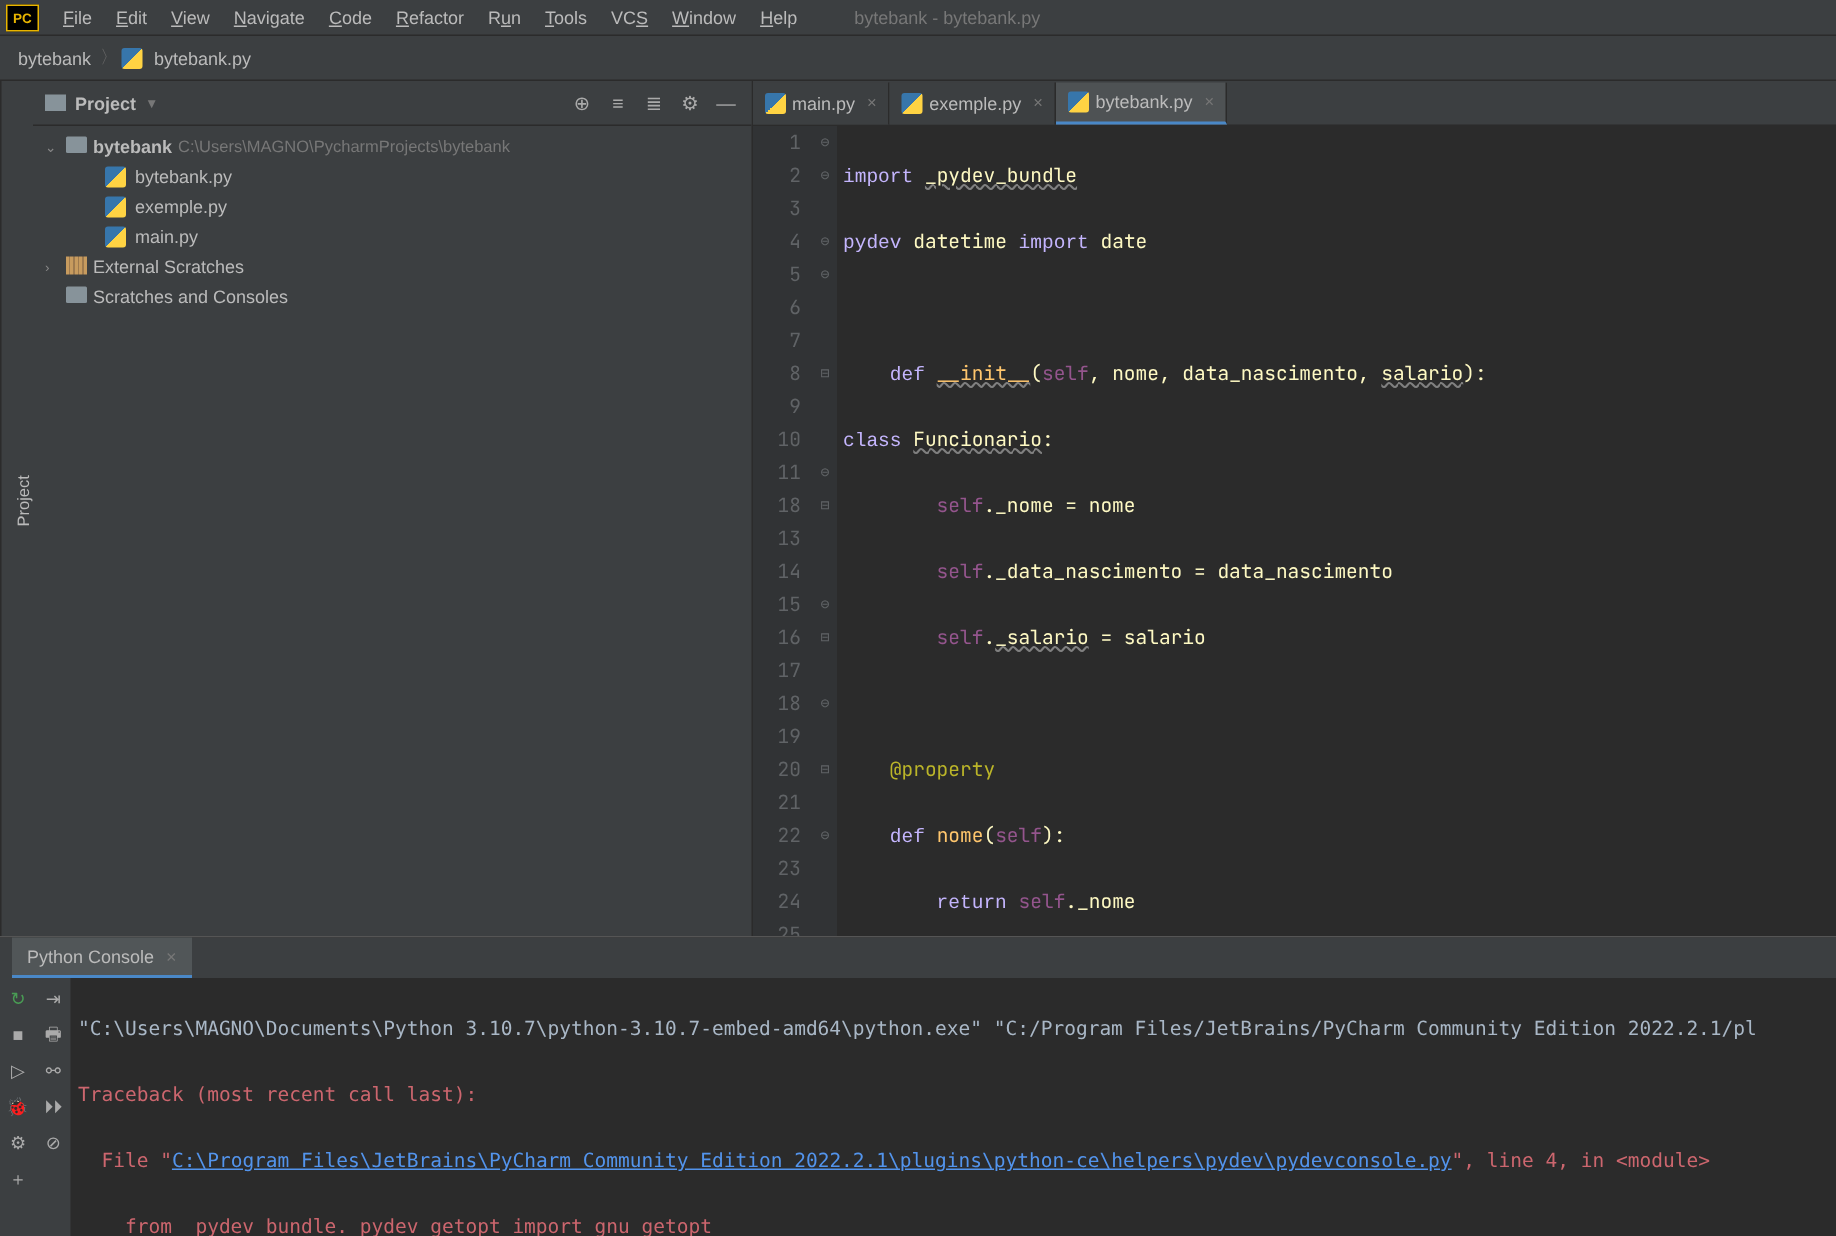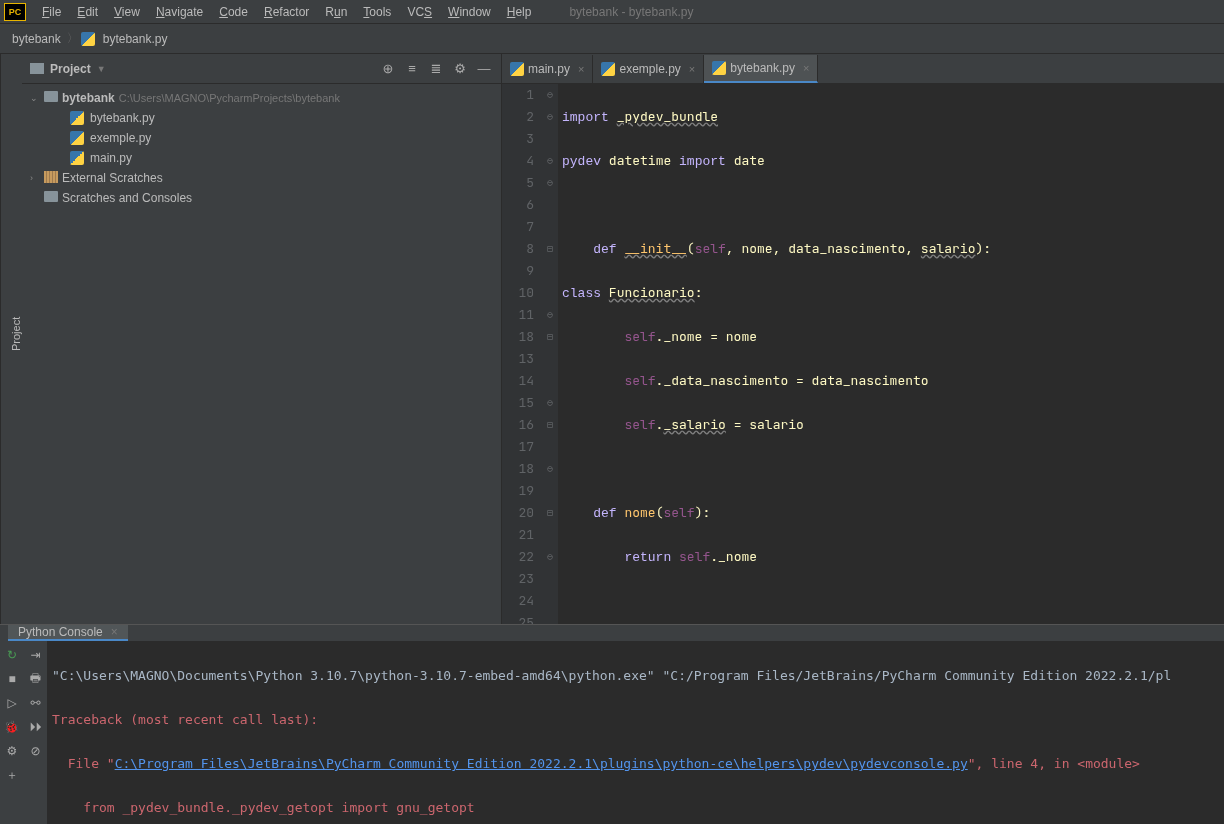--- a/index.html
+++ b/index.html
@@ -43,21 +43,21 @@
 .code { flex:1; background:#2b2b2b; padding-left:4px; white-space:pre; }
 .code .ln { height:22px; }
 .kw { color:#c4b5fd;font-family:Liberation Mono, monospace; }
 .fn { color:#ffc66d; }
 .self { color:#94558d; }
 .dec { color:#bbb529; }
 .txt { color:#fef9c3; }
 .underl { text-decoration-line:underline; text-decoration-style:wavy; text-decoration-color:#808080; }
 .bottom-panel { height:180px; background:#2b2b2b; border-top:1px solid #555; display:flex; flex-direction:column; }
 .bp-tab { height:28px; background:#3c3f41; display:flex; align-items:flex-end; padding-left:8px; }
-.bp-tab .tabb { height:16px; background:#515658; padding:0 10px; display:flex; align-items:center; border-bottom:2px solid #4a88c7; }
+.bp-tab .tabb { height:27px; background:#515658; padding:0 10px; display:flex; align-items:center; border-bottom:2px solid #4a88c7; }
 .bp-tab .tabb .close { margin-left:8px; color:#777; }
 .console-body { flex:1; display:flex; }
 .console-tb { width:24px; background:#3c3f41; display:flex; flex-direction:column; align-items:center; padding-top:6px; gap:8px; }
 .console-tb2 { width:24px; background:#3c3f41; display:flex; flex-direction:column; align-items:center; padding-top:6px; gap:8px; border-right:1px solid #2b2b2b; }
 .ctb-ic { width:16px; height:16px; color:#aaa; font-size:12px; display:flex; align-items:center; justify-content:center; cursor:pointer; }
 .console-out { flex:1; background:#2b2b2b; font-family:Consolas,monospace; font-size:13px; line-height:22px; padding:2px 4px; white-space:pre; overflow:hidden; }
 .c-txt { color:#a9b7c6; }
 .c-err { color:#cc666e; }
 .c-link { color:#5394ec; text-decoration:underline; }
 </style>
@@ -209,20 +209,21 @@
       <div class="code">
 <div class="ln"><span class="kw">import</span> <span class="txt underl">_pydev_bundle</span></div>
 <div class="ln"><span class="kw">pydev</span> <span class="txt">datetime</span> <span class="kw">import</span> <span class="txt">date</span></div>
 <div class="ln"></div>
 <div class="ln">    <span class="kw">def</span> <span class="fn underl">__init__</span><span class="txt">(</span><span class="self">self</span><span class="txt">, nome, data_nascimento, </span><span class="txt underl">salario</span><span class="txt">):</span></div>
 <div class="ln"><span class="kw">class</span> <span class="txt underl">Funcionario</span><span class="txt">:</span></div>
 <div class="ln">        <span class="self">self</span><span class="txt">._nome = nome</span></div>
 <div class="ln">        <span class="self">self</span><span class="txt">._data_nascimento = data_nascimento</span></div>
 <div class="ln">        <span class="self">self</span><span class="txt">.</span><span class="txt underl">_salario</span><span class="txt"> = salario</span></div>
 <div class="ln"></div>
+<div class="ln">    <span class="dec">@property</span></div>
 <div class="ln">    <span class="kw">def</span> <span class="fn">nome</span><span class="txt">(</span><span class="self">self</span><span class="txt">):</span></div>
 <div class="ln">        <span class="kw">return</span> <span class="self">self</span><span class="txt">._nome</span></div>
 
 
 
 
 
 
 
 

